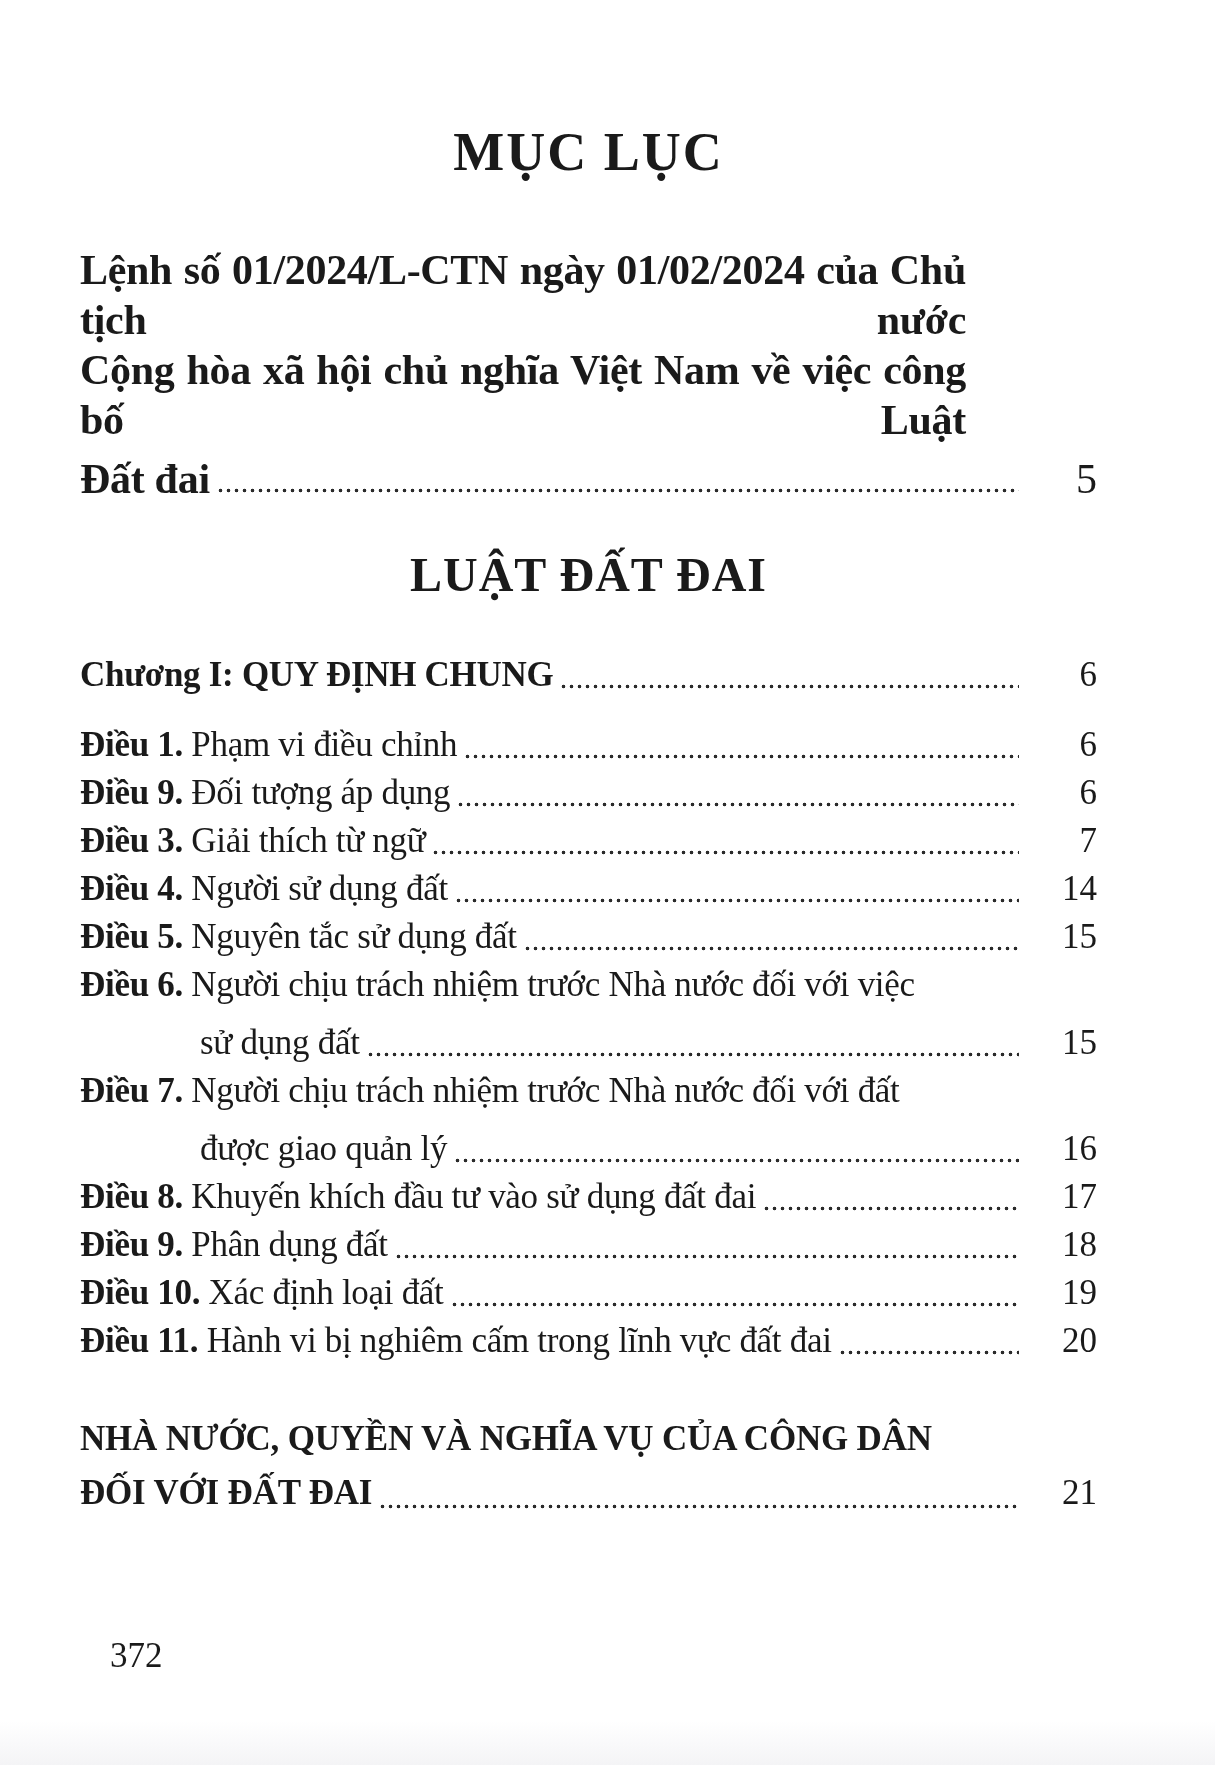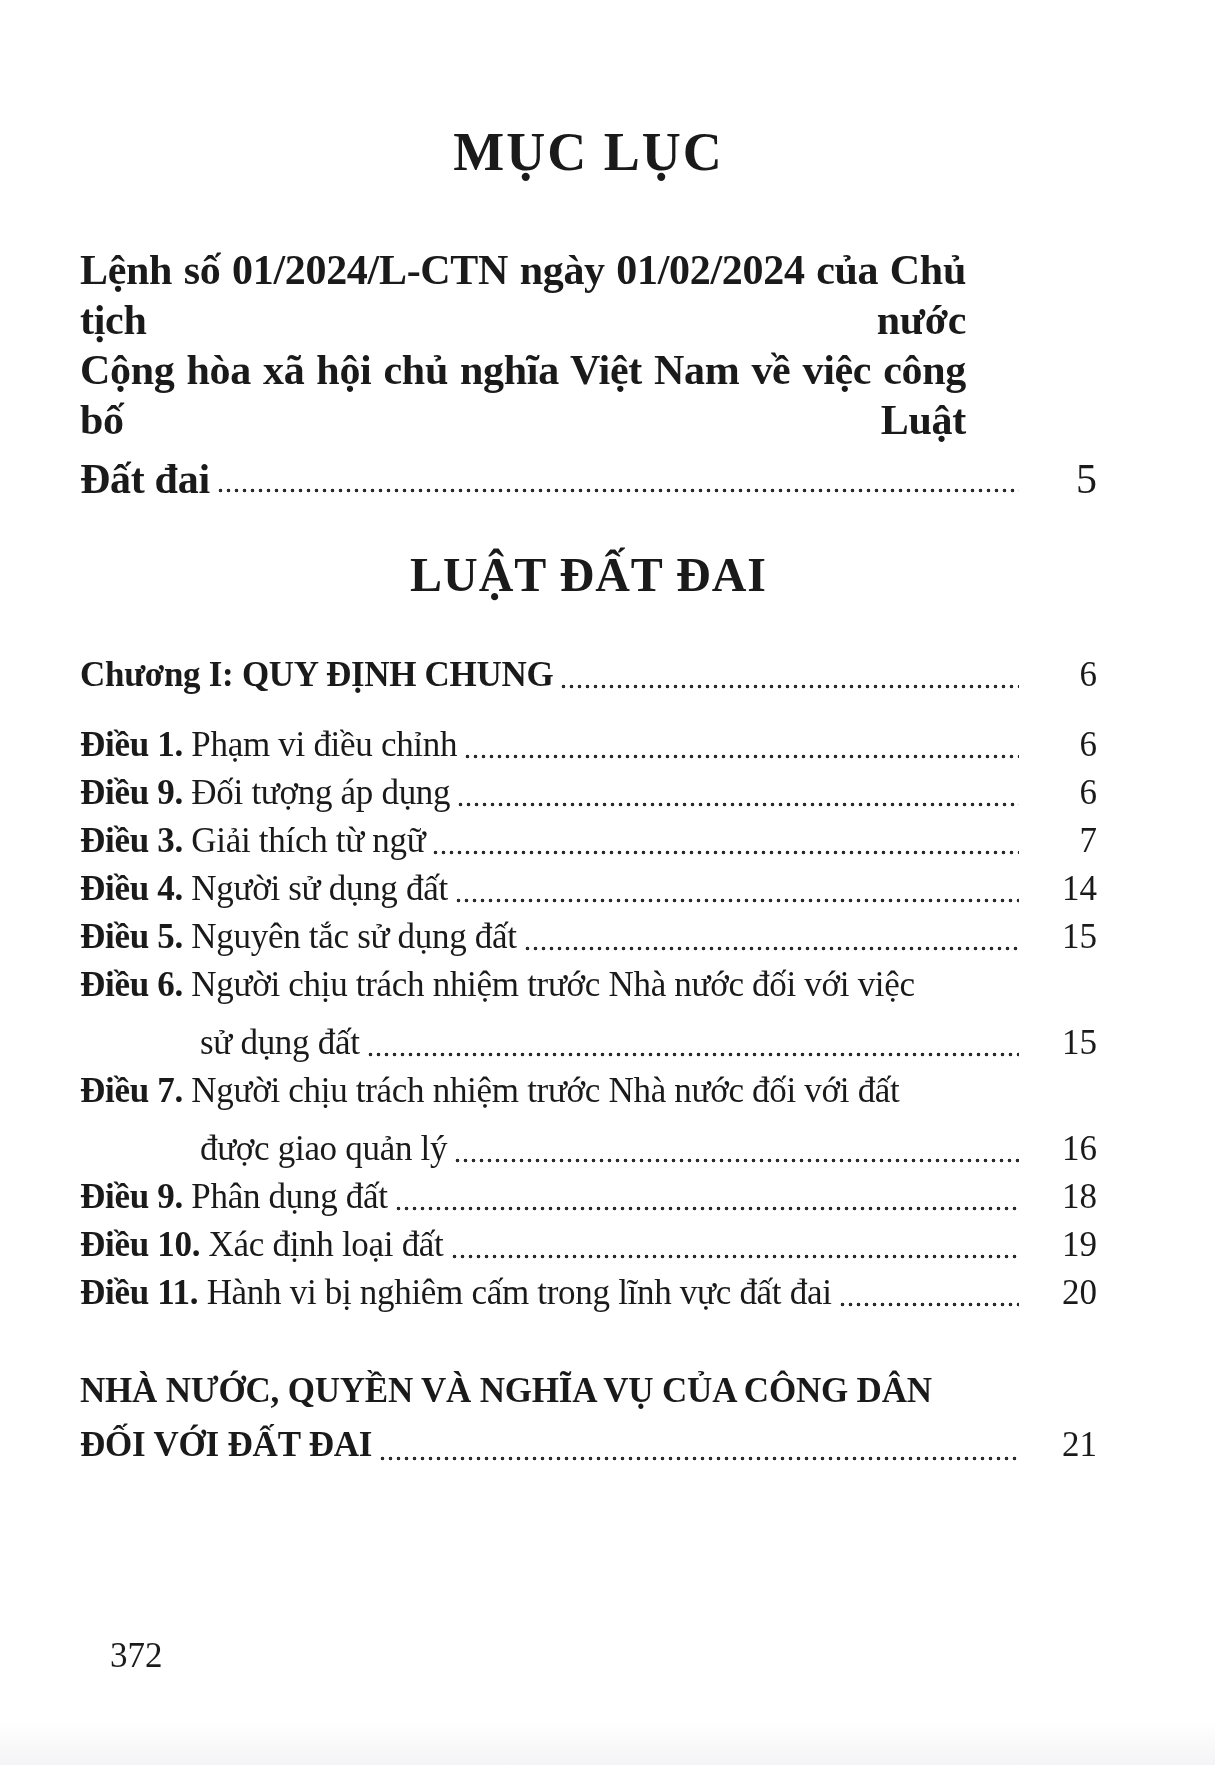--- a/index.html
+++ b/index.html
@@ -166,20 +166,25 @@
 
     <div class="entry2">
       <div class="l1"><span class="prefix">Điều 7.</span> <span>Người chịu trách nhiệm trước Nhà nước đối với đất</span></div>
       <div class="row cont">
         <span class="lead">được giao quản lý</span>
         <span class="dots"></span>
         <span class="num">16</span>
       </div>
     </div>
 
+    <div class="row">
+      <span class="lead"><span class="prefix">Điều 8.</span> <span>Khuyến khích đầu tư vào sử dụng đất đai</span></span>
+      <span class="dots"></span>
+      <span class="num">17</span>
+    </div>
 
     <div class="row">
       <span class="lead"><span class="prefix">Điều 9.</span> <span>Phân dụng đất</span></span>
       <span class="dots"></span>
       <span class="num">18</span>
     </div>
 
     <div class="row">
       <span class="lead"><span class="prefix">Điều 10.</span> <span>Xác định loại đất</span></span>
       <span class="dots"></span>

